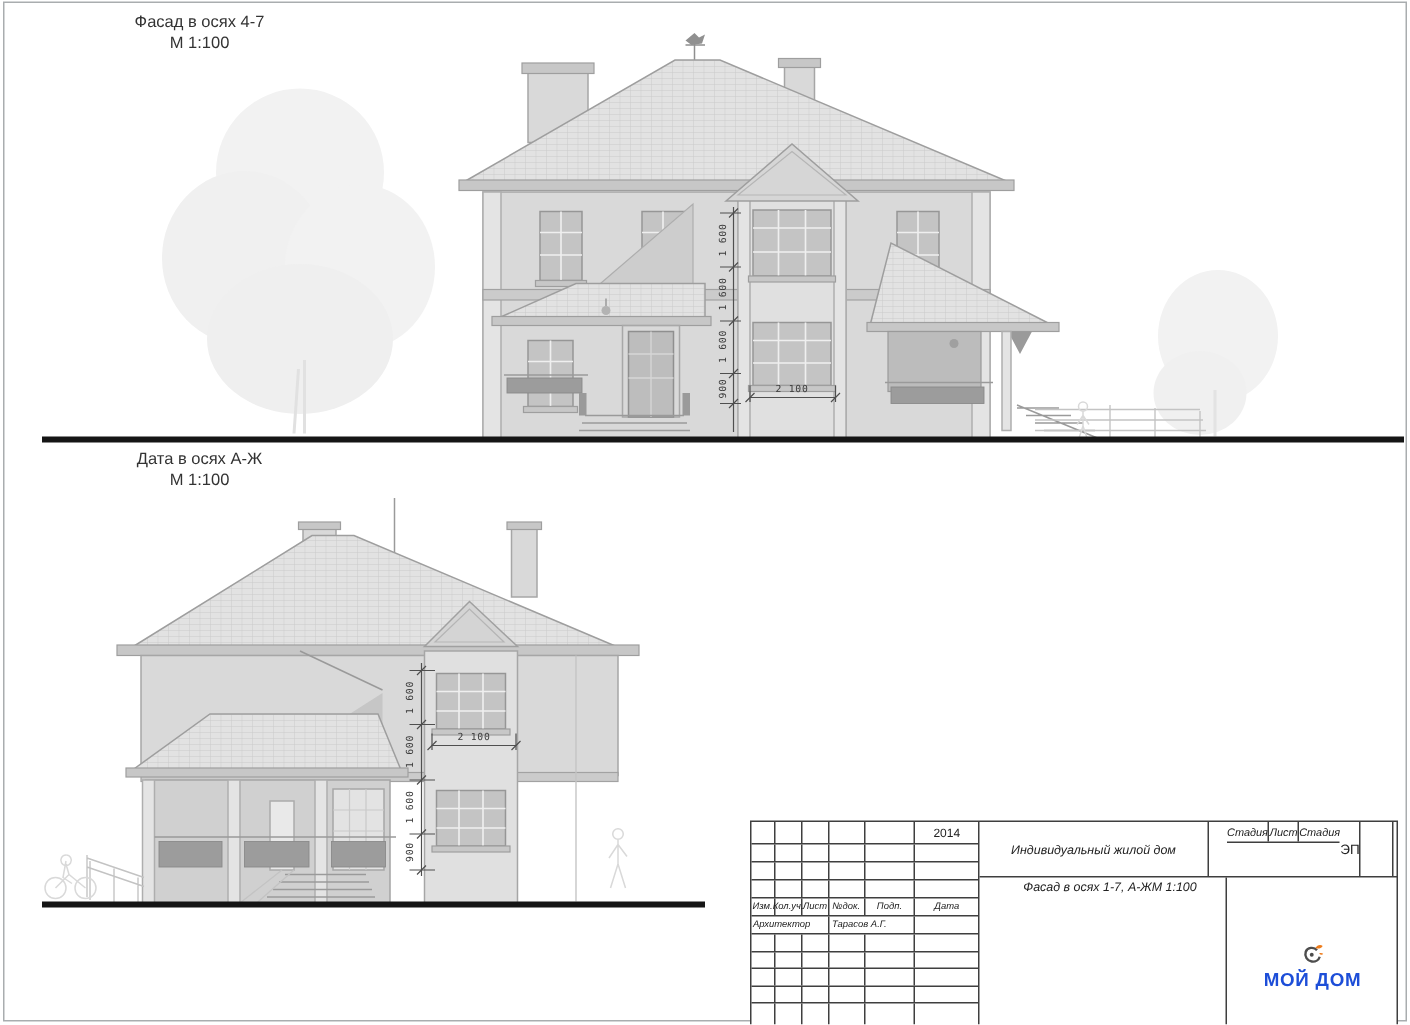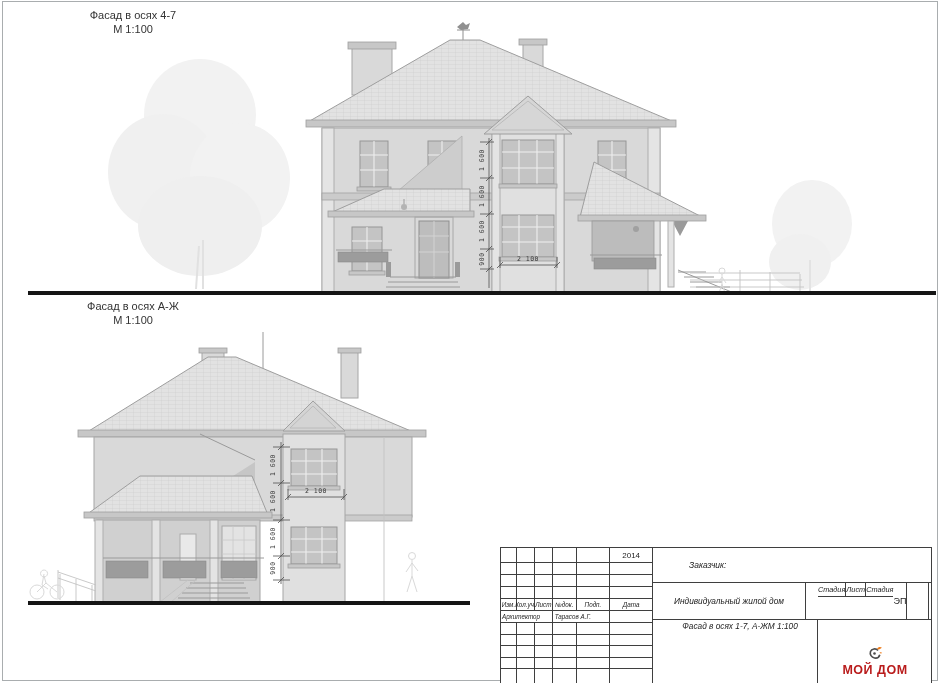--- a/index.html
+++ b/index.html
@@ -72,21 +72,21 @@
 <body>
 
 <div class="page">
   <div class="sheet-border"></div>
 
   <div class="dwg-label" style="left:58px;top:8px;">
     <span class="t">Фасад в осях 4-7</span>
     <span class="t">М 1:100</span>
   </div>
   <div class="dwg-label" style="left:58px;top:299px;">
-    <span class="t">Фасад в осях А-Ж</span>
+    <span class="t">Дата в осях А-Ж</span>
     <span class="t">М 1:100</span>
   </div>
 
   <svg width="940" height="683" viewBox="0 0 940 683">
     <defs>
       <pattern id="tiles" width="7" height="4" patternUnits="userSpaceOnUse">
         <rect width="7" height="4" fill="#e2e2e2"></rect>
         <path d="M0 0 H7 M0 0 V4" stroke="#c8c8c8" stroke-width="0.6"></path>
       </pattern>
     </defs>
@@ -387,21 +387,20 @@
       <div class="tb-row" style="flex:1;">
         <div class="tb-c c1"></div>
           <div class="tb-c c2"></div>
           <div class="tb-c c3"></div>
         <div class="tb-c c4"></div>
           <div class="tb-c c5"></div>
           <div class="tb-c c6"></div>
       </div>
     </div>
     <div class="tb-right">
-      <div class="tb-cust">Заказчик:</div>
       <div class="tb-mid">
         <div class="tb-proj">Индивидуальный жилой дом</div>
         <div class="tb-stage">
           <div class="tb-stage-hdr">
             <div>Стадия</div>
             <div>Лист</div>
             <div>Стадия</div>
           </div>
           <div class="tb-stage-val">
             <div>ЭП</div>
@@ -415,18 +414,18 @@
           <span>Фасад в осях 1-7, А-Ж</span>
           <span>М 1:100</span>
         </div>
         <div class="tb-logo">
           <svg width="20" height="17" viewBox="0 0 20 17" style="position:static;">
             <path d="M13 4.5 C11 2 6.5 2.5 5.5 5.5 C4.5 8.5 6.5 11.5 9.5 12 C12 12.4 14.2 11 14.8 8.8" stroke="#4d4d4d" stroke-width="1.6" fill="none"></path>
             <path d="M12 3 C13 0.8 15.5 0.6 16.8 1.6 C15.8 3.4 13.4 3.8 12 3 Z" fill="#ee7c1b"></path>
             <circle cx="9.5" cy="7.5" r="1.3" fill="#4d4d4d"></circle>
             <path d="M14.5 6.5 C15.6 6 16.6 6.3 17.2 7 C16.2 7.8 15 7.6 14.5 6.5 Z" fill="#ee7c1b"></path>
           </svg>
-          <span class="logo-text" style="color: #b91c1c;">МОЙ ДОМ</span>
+          <span class="logo-text" style="color: #1d4ed8;">МОЙ ДОМ</span>
         </div>
       </div>
     </div>
   </div>
 </div>
 
 </body></html>

